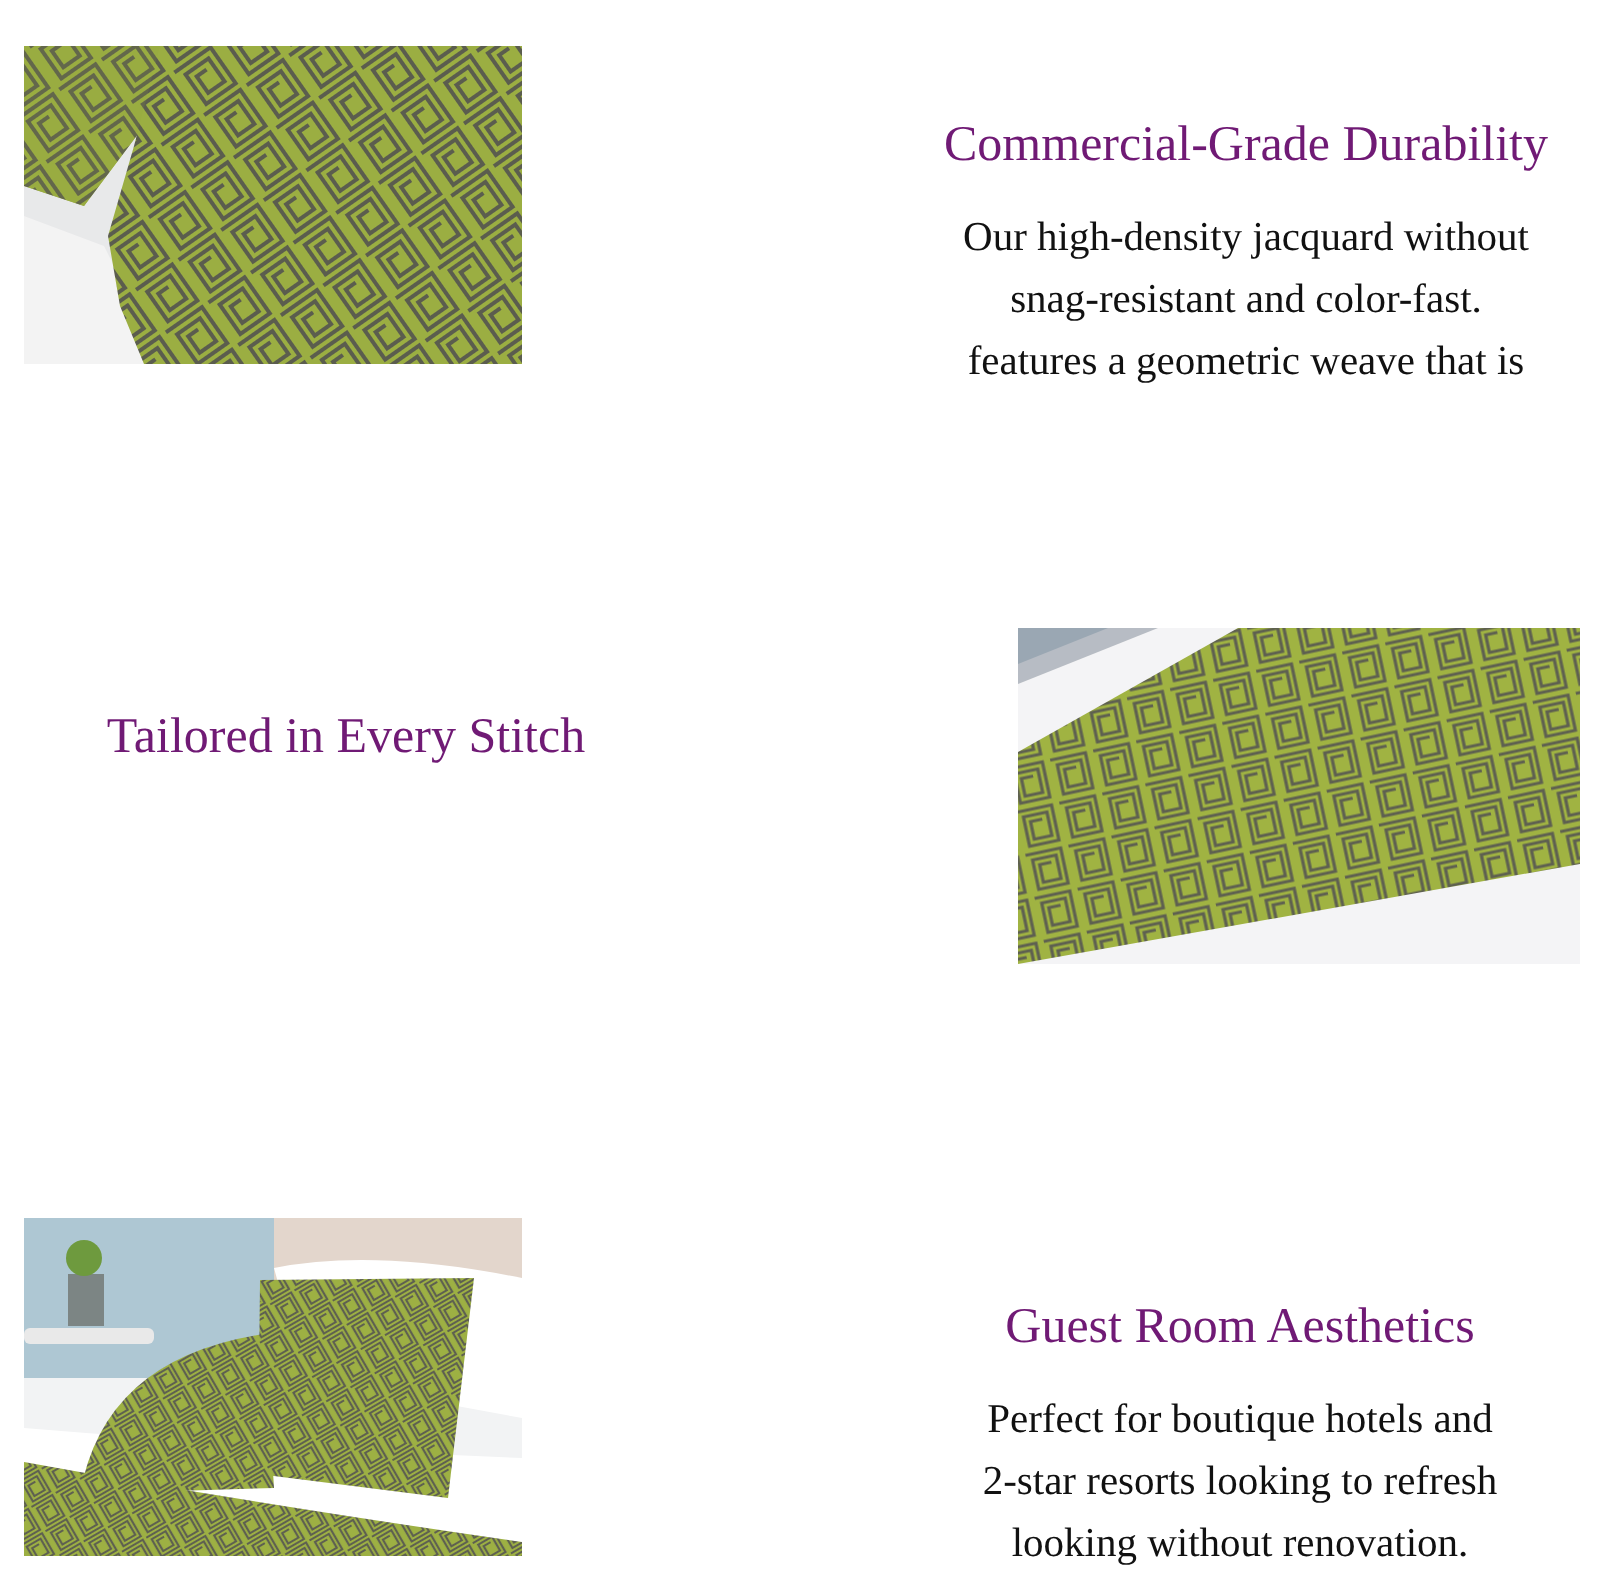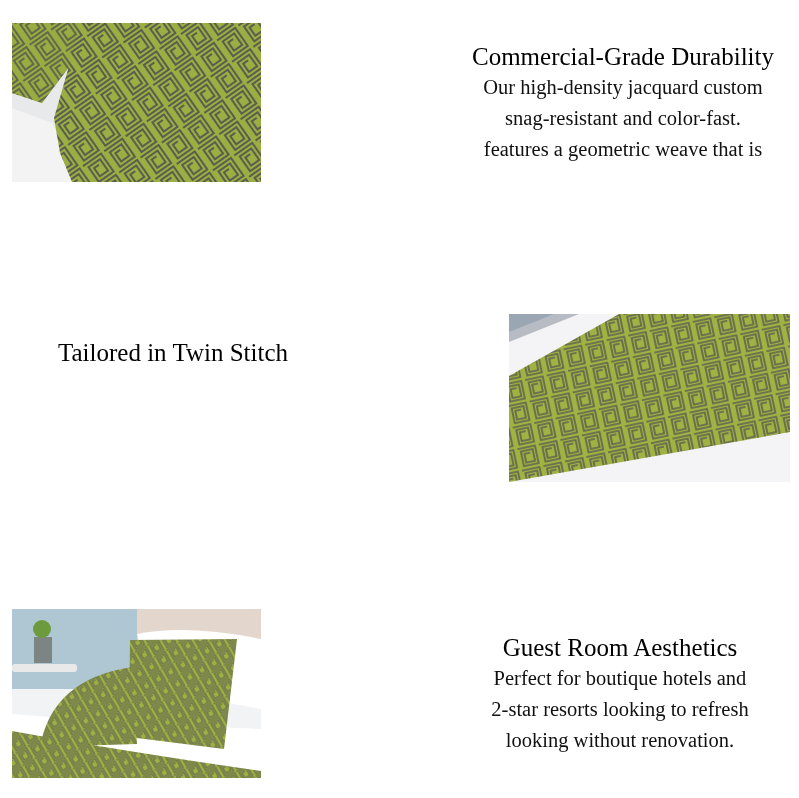--- a/index.html
+++ b/index.html
@@ -1,21 +1,21 @@
 <!DOCTYPE html>
 <html><head>
 <meta charset="utf-8">
 <style>
   html, body { margin: 0; padding: 0; background: #ffffff; }
   body { width: 799px; height: 798px; position: relative; overflow: hidden;
          font-family: "Liberation Serif", "DejaVu Serif", serif; color: #111; }
   .photo { position: absolute; overflow: hidden; }
   .photo svg { display: block; width: 100%; height: 100%; }
   .text-block { position: absolute; text-align: center; }
-  .heading { color: #000000; font-size: 25px; line-height: 30px; margin: 0; font-weight: normal; }
+  .heading { color: #701a75; font-size: 25px; line-height: 30px; margin: 16px; font-weight: normal; }
   .body { font-size: 20.5px; line-height: 31px; margin: 0; }
   .body span { display: block; white-space: nowrap; }
 </style>
 </head>
 <body>
 
 <div class="photo" style="left:12px; top:23px; width:249px; height:159px;">
   <svg viewBox="0 0 249 159" preserveAspectRatio="none">
     <defs>
       <pattern id="meander1" width="26" height="26" patternUnits="userSpaceOnUse" patternTransform="rotate(-35)">
@@ -26,28 +26,28 @@
     <rect width="249" height="159" fill="#e8e9ea"></rect>
     <path d="M0 0 H70 L60 40 L30 80 L0 70 Z" fill="#8fa03c"></path>
     <path d="M0 0 H70 L60 40 L30 80 L0 70 Z" fill="url(#meander1)" opacity="0.85"></path>
     <path d="M0 85 L40 100 L70 159 H0 Z" fill="#f3f3f3"></path>
     <path d="M68 0 H249 V159 H60 L48 130 L42 95 L55 50 Z" fill="url(#meander1)"></path>
   </svg>
 </div>
 <div class="text-block" style="left:448px; top:42px; width:350px;">
   <h2 class="heading">Commercial-Grade Durability</h2>
   <p class="body">
-    <span>Our high-density jacquard custom</span>
+    <span>Our high-density jacquard without</span>
     <span>snag-resistant and color-fast.</span>
     <span>features a geometric weave that is</span>
   </p>
 </div>
 
 <div class="text-block" style="left:0px; top:338px; width:346px;">
-  <h2 class="heading">Tailored in Twin Stitch</h2>
+  <h2 class="heading">Tailored in Every Stitch</h2>
 </div>
 <div class="photo" style="left:509px; top:314px; width:281px; height:168px;">
   <svg viewBox="0 0 281 168" preserveAspectRatio="none">
     <defs>
       <pattern id="meander2" width="22" height="22" patternUnits="userSpaceOnUse" patternTransform="rotate(-12)">
         <rect width="22" height="22" fill="#a0b342"></rect>
         <path d="M2 2 H20 V20 H5 V5 H17 V17 H8 V8 H14" fill="none" stroke="#5e6050" stroke-width="1.6"></path>
       </pattern>
     </defs>
     <rect width="281" height="168" fill="#f4f4f6"></rect>

